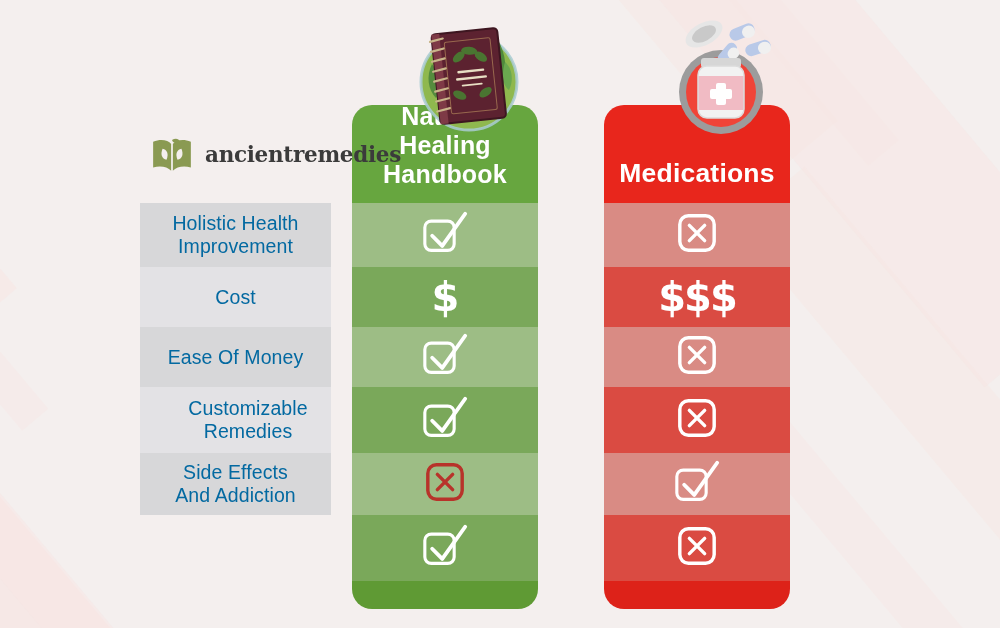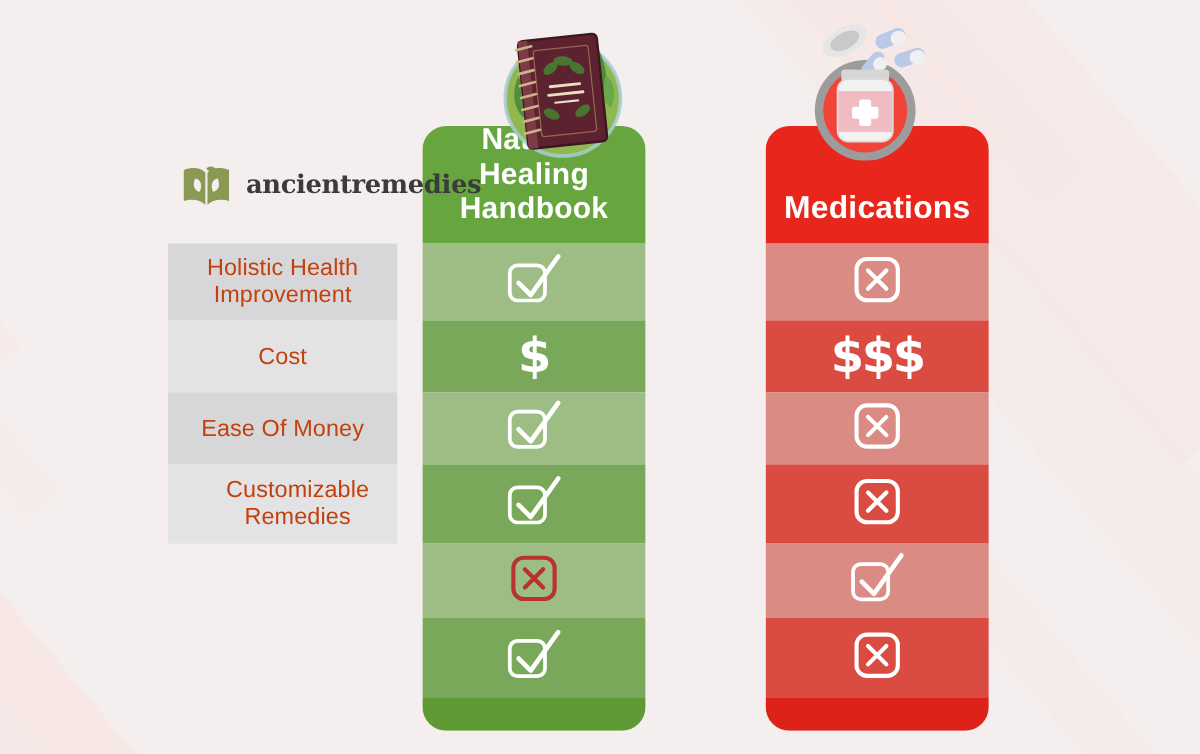--- a/index.html
+++ b/index.html
@@ -22,30 +22,30 @@
   #logo .logo-words { display:flex; flex-direction:row; line-height:1.0; }
   #logo .logo-words span {
     font-family:"DejaVu Serif", serif; font-weight:700; font-size:21.5px;
     color:#3b3b3b; letter-spacing:-0.3px;
   }
 
   
   #label-col { position:absolute; left:140px; top:203px; width:191px; z-index:4; }
   .label-cell {
     display:flex; align-items:center; justify-content:center; text-align:center;
-    font-size:19.5px; color:#c2410c; line-height:1.18; letter-spacing:.1px;
+    font-size:19.5px; color:#0369a1; line-height:1.18; letter-spacing:.1px;
     padding:0 6px;
   }
   .label-cell.odd  { background:#d7d7d9; }
   .label-cell.even { background:#e3e2e5; }
 
   
   .col { position:absolute; width:186px; z-index:4; border-radius:20px; overflow:hidden; }
   #col-green { left:352px; top:105px; }
-  #col-red   { left:604px; top:105px;margin-left:34px; }
+  #col-red   { left:604px; top:105px; }
 
   .col-header {
     height:98px; display:flex; align-items:flex-end; justify-content:center;
     padding-bottom:14px; text-align:center;
   }
   .col-header span {
     color:#ffffff; font-weight:700; font-size:25px; line-height:1.16;
     letter-spacing:.2px;
   }
   #col-green .col-header { background:#67a63f; }
@@ -109,20 +109,23 @@
     </div>
     <div class="label-cell even" style="height: 60px;">
       <span>Cost</span>
     </div>
     <div class="label-cell odd" style="height: 60px; justify-content: center;">
       <span>Ease Of Money</span>
     </div>
     <div class="label-cell even" style="height: 66px; padding-left: 31px;">
       <span>Customizable<br>Remedies</span>
     </div>
+    <div class="label-cell odd" style="height: 62px;">
+      <span>Side Effects<br>And Addiction</span>
+    </div>
   </div>
 
 <div class="col" id="col-green">
   <div class="col-header">
     <span>Natural Healing<br>Handbook</span>
   </div>
   <div class="col-body">
       <div class="cell odd" style="height: 64px;">
         <span><svg viewBox="0 0 52 48" width="48" height="44" aria-hidden="true">
     <rect x="4" y="11" width="32" height="32" rx="7" fill="none" stroke="#ffffff" stroke-width="3.4"></rect>

